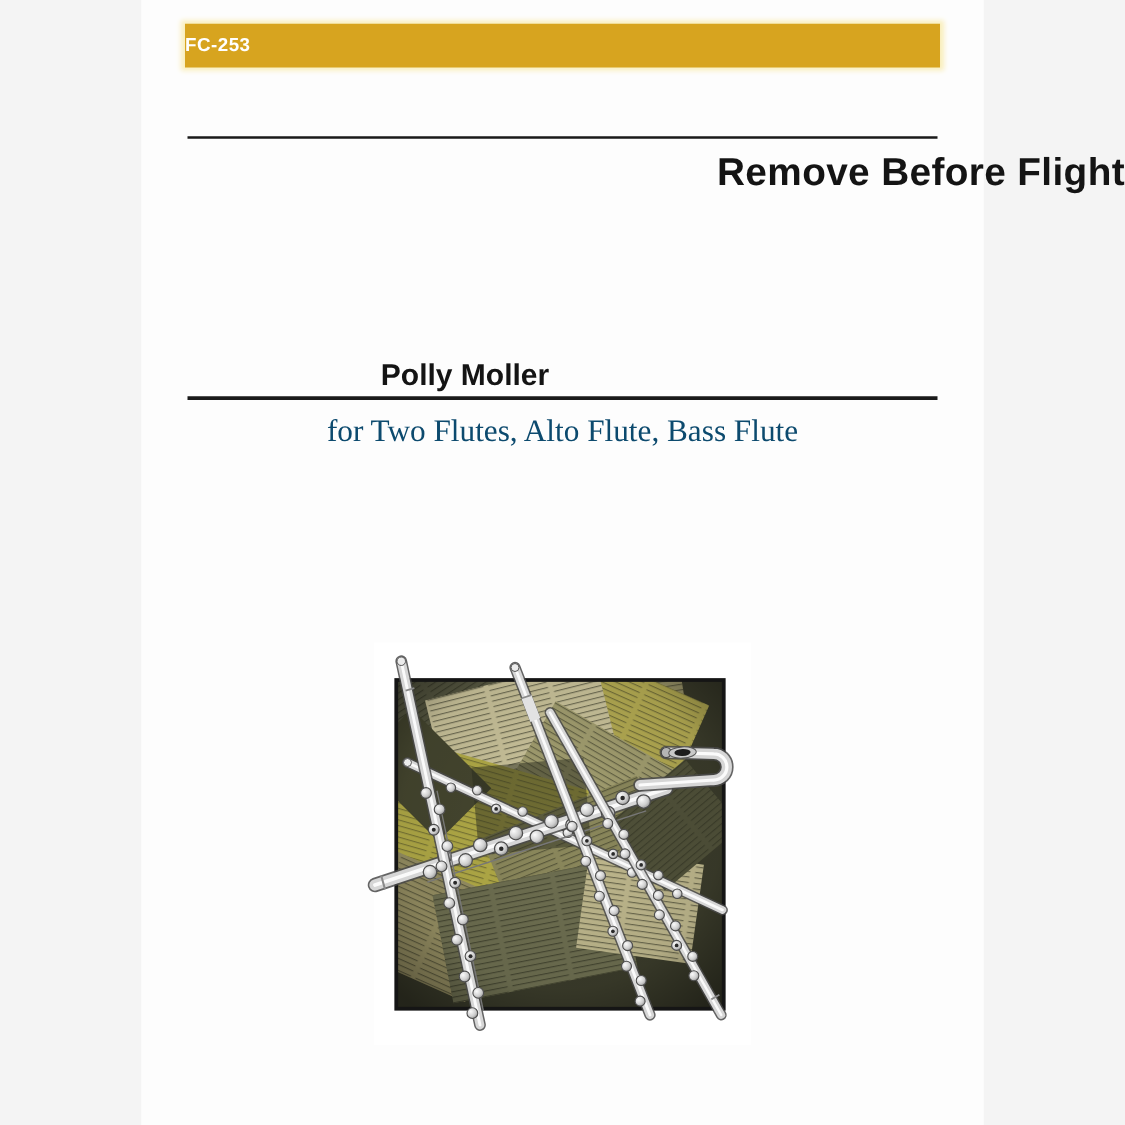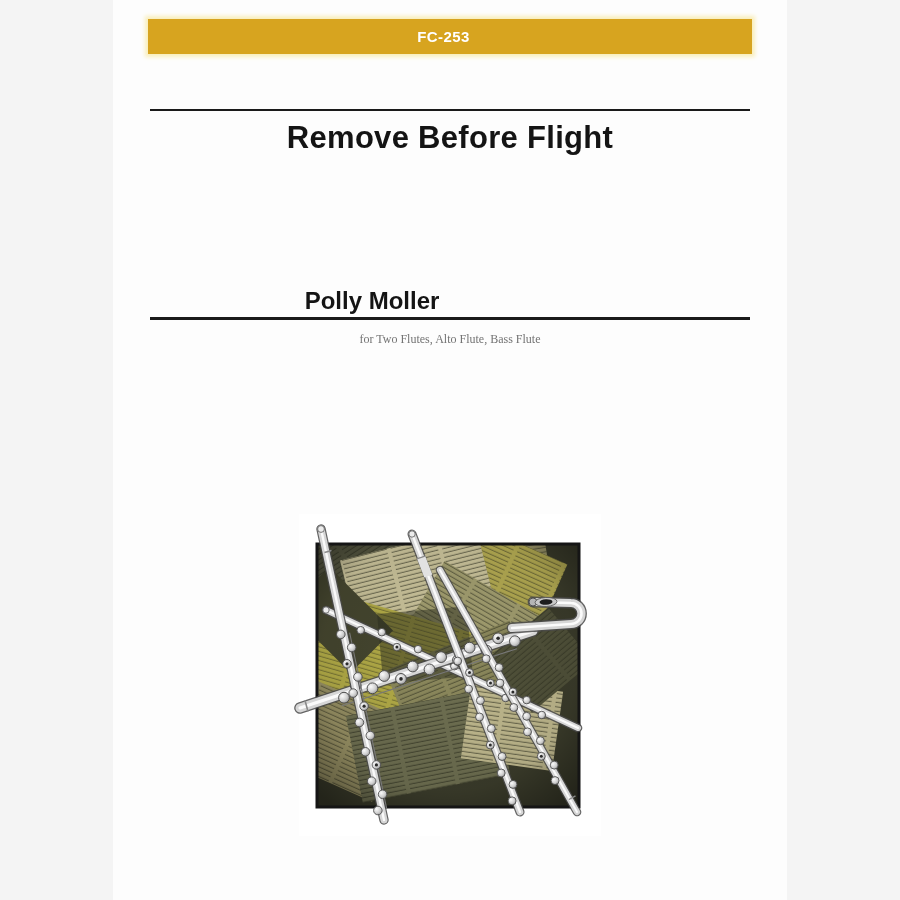--- a/index.html
+++ b/index.html
@@ -9,42 +9,42 @@
     font-family:"Liberation Sans", sans-serif;
   }
   .sheet {
     position:absolute; left:113px; top:0; width:674px; height:900px;
     background:#fdfdfd;
   }
   .banner {
     position:absolute; left:148px; top:19px; width:604px; height:35px;
     background:#d7a41f;
     box-shadow:0 0 4px 3px #f9eeba;
-    text-align:center;
+    text-align:left;
   }
   .banner-label {
     display:inline-block; line-height:35px; padding-right:13px;
     color:#ffffff; font-weight:700; font-size:15px; letter-spacing:.4px;
   }
   .rule { position:absolute; left:150px; width:600px; background:#1a1a1a; }
   .rule-top { top:109px; height:2px; }
   .rule-bottom { top:317px; height:3px; }
   .title {
     position:absolute; left:0; top:120px; width:900px; margin:0;
-    text-align:center; font-size:31px; font-weight:700; color:#141414;
+    text-align:right; font-size:31px; font-weight:700; color:#141414;
     letter-spacing:.3px;
   }
   .composer {
     position:absolute; left:0; top:287px; width:744px; margin:0;
     text-align:center; font-size:24px; font-weight:700; color:#141414;
   }
   .instrumentation {
     position:absolute; left:0; top:332px; width:900px; margin:0;
     text-align:center; font-family:"Liberation Serif", serif;
-    font-size:12px; color:#737373;
+    font-size:25px; color:#0c4a6e;
   }
   .photo { position:absolute; left:285px; top:505px; width:330px; height:345px; }
   .photo svg { overflow:visible; display:block; }
 </style>
 </head>
 <body>
 
 <div class="canvas">
   <div class="sheet"></div>
 

